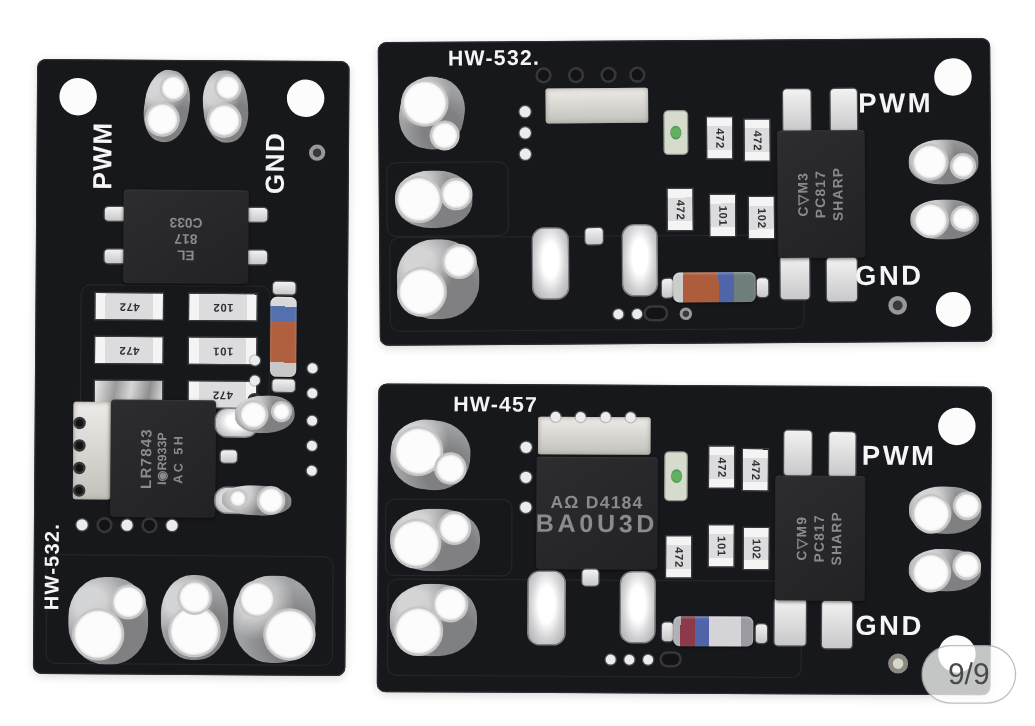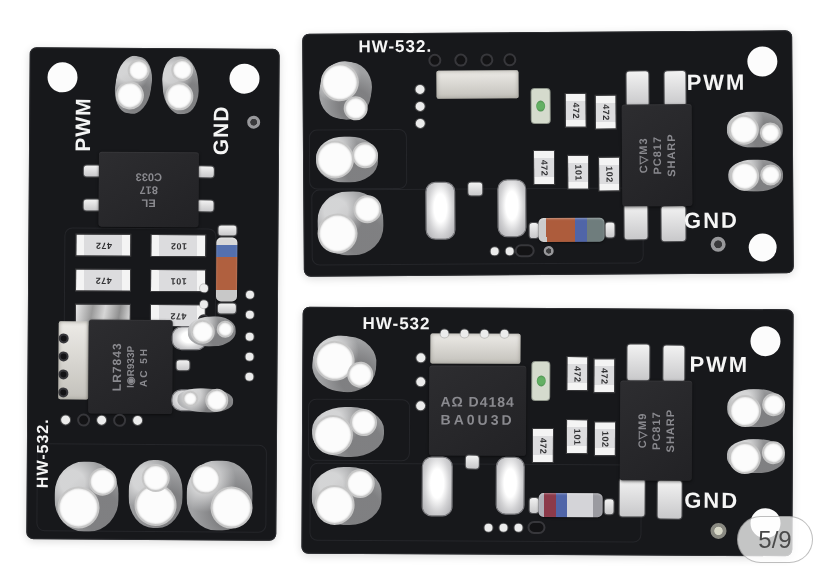--- a/index.html
+++ b/index.html
@@ -254,21 +254,21 @@
       <span class="hole ringed" style="left:4px;top:4px;width:25px;height:25px"></span>
       <span class="hole ringed" style="left:34px;top:7px;width:17px;height:17px"></span>
     </div>
     <div class="via ring" style="left:407px;top:206px;width:15px;height:15px"></div>
   </div>
 
   <div class="pcb" style="left:302px;top:308px;width:491px;height:247px;transform:rotate(0.3deg)">
     <div class="trace" style="left:6px;top:92px;width:100px;height:60px"></div>
     <div class="trace" style="left:8px;top:156px;width:330px;height:76px"></div>
 
-    <div class="silk h" style="left:94px;top:17px;font-size:17px;letter-spacing:1px">HW-532</div>
+    <div class="silk h" style="left:94px;top:17px;font-size:17px;letter-spacing:1px">HW-457</div>
 
     <div class="hole" style="left:448px;top:17px;width:30px;height:30px"></div>
     <div class="hole" style="left:449px;top:199px;width:30px;height:30px"></div>
 
     <div class="dpad" style="left:10px;top:29px;width:64px;height:56px;transform:rotate(6deg)">
       <span class="hole ringed" style="left:4px;top:8px;width:36px;height:36px"></span>
       <span class="hole ringed" style="left:38px;top:26px;width:22px;height:22px"></span>
     </div>
     <div class="dpad" style="left:10px;top:100px;width:72px;height:50px">
       <span class="hole ringed" style="left:3px;top:10px;width:36px;height:36px"></span>
@@ -284,21 +284,21 @@
     <div class="via" style="left:114px;top:94px;width:9px;height:9px"></div>
 
     <div class="mtab" style="left:128px;top:26px;width:90px;height:30px"></div>
     <div class="via" style="left:138px;top:22px;width:8px;height:8px"></div>
     <div class="via" style="left:158px;top:22px;width:8px;height:8px"></div>
     <div class="via" style="left:178px;top:22px;width:8px;height:8px"></div>
     <div class="via" style="left:198px;top:22px;width:8px;height:8px"></div>
     <div class="chip" style="left:127px;top:58px;width:97px;height:90px">
       <div class="chiptext r0" style="line-height:18px">
         <div style="font-size:14px;letter-spacing:1px">ΑΩ D4184</div>
-        <div style="font-size:14px;letter-spacing:3px">BA0U3D</div>
+        <div style="font-size:20px;letter-spacing:3px">BA0U3D</div>
       </div>
     </div>
     <div class="bigleg" style="left:121px;top:150px;width:29px;height:58px"></div>
     <div class="bigleg" style="left:195px;top:150px;width:27px;height:56px"></div>
     <div class="leg" style="left:164px;top:148px;width:13px;height:13px"></div>
 
     <div class="led" style="left:230px;top:54px;width:17px;height:38px">
       <span class="lens"></span>
     </div>
 
@@ -347,16 +347,16 @@
       <span class="hole ringed" style="left:37px;top:6px;width:19px;height:19px"></span>
     </div>
     <div class="dpad" style="left:425px;top:130px;width:58px;height:34px">
       <span class="hole ringed" style="left:4px;top:5px;width:28px;height:28px"></span>
       <span class="hole ringed" style="left:37px;top:4px;width:19px;height:19px"></span>
     </div>
     <div class="via pale" style="left:409px;top:214px;width:16px;height:16px"></div>
   </div>
 
   <div class="badge" style="left:737px;top:516px;width:74px;height:45px">
-    <span>5/9</span>
+    <span>9/9</span>
   </div>
 
 </div>
 
 </body></html>

